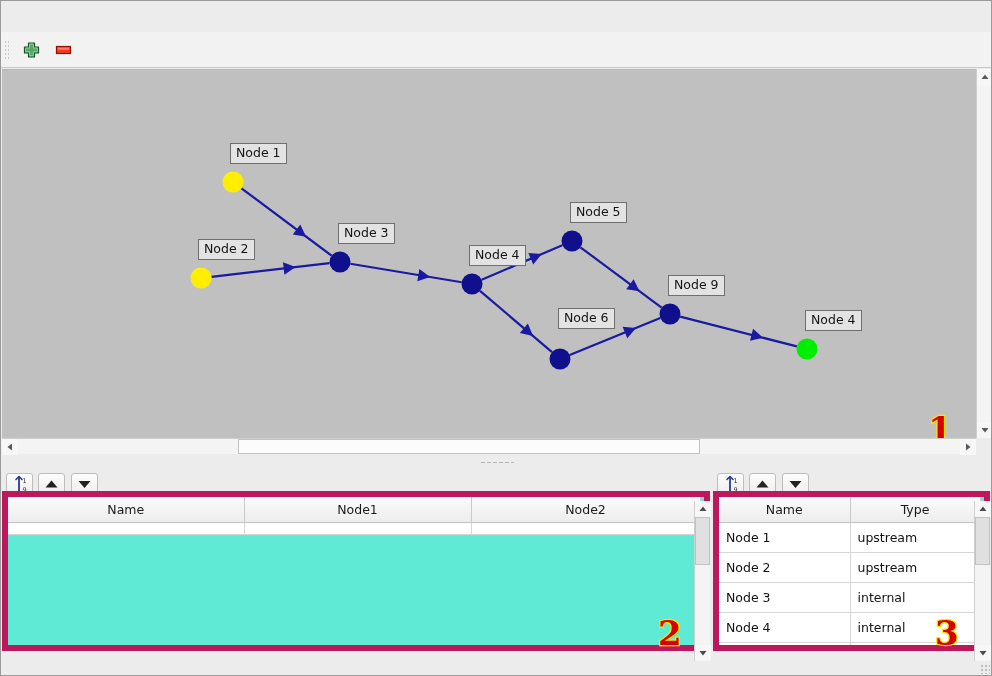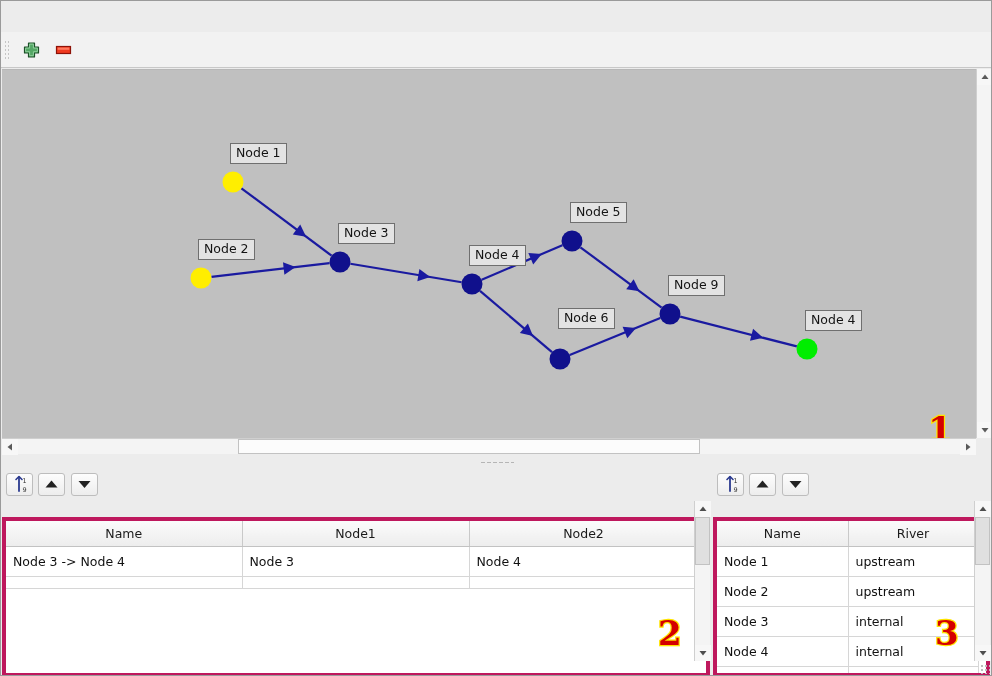--- a/index.html
+++ b/index.html
@@ -167,23 +167,23 @@
     background: linear-gradient(#fdfdfd, #ededed);
     border: 1px solid #bdbdbd;
     border-radius: 3px;
     cursor: pointer;
   }
   .pb1 { left: 4px; }
   .pb2 { left: 36px; }
   .pb3 { left: 69px; }
 
   .table-box {
-    position: absolute; left: 0; top: 49px;
-    background: #ffffff;
-    border: 4px solid #be185d;
+    position: absolute; left: 0; top: 23px;
+    background: #5eead4;
+    border: 6px solid #be185d;
     overflow: hidden;
   }
   .tbl-left  { width: 708px; height: 160px; }
   .tbl-right { width: 277px; height: 160px; }
 
   table.grid {
     border-collapse: collapse;
     table-layout: fixed;
     font-size: 12.5px;
     color: #111;
@@ -350,25 +350,20 @@
     <div class="table-box tbl-left">
       <table class="grid" id="left-table">
           <thead>
             <tr>
               <th style="width: 236px;">Name</th>
               <th style="width: 227px;">Node1</th>
               <th style="width: 229px;">Node2</th>
             </tr>
           </thead>
           <tbody>
-            <tr>
-              <td style="width: 236px;">Node 3 -&gt; Node 4</td>
-              <td style="width: 227px;">Node 3</td>
-              <td style="width: 229px;">Node 4</td>
-            </tr>
             <tr class="partial">
               <td style="width: 236px;"></td>
               <td style="width: 227px;"></td>
               <td style="width: 229px;"></td>
             </tr>
           </tbody>
         </table>
     </div>
 
     <div class="marker" style="left:656px; top:148px;">2</div>
@@ -410,21 +405,21 @@
           <path d="M6.5 7 L18.5 7 L12.5 14 Z" fill="#222"></path>
         </svg>
       </div>
     </div>
 
     <div class="table-box tbl-right">
       <table class="grid" id="right-table">
           <thead>
             <tr>
               <th style="width: 131px;">Name</th>
-              <th style="width: 130px;">River</th>
+              <th style="width: 130px;">Type</th>
             </tr>
           </thead>
           <tbody>
             <tr>
               <td style="width: 131px;">Node 1</td>
               <td style="width: 130px;">upstream</td>
             </tr>
             <tr>
               <td style="width: 131px;">Node 2</td>
               <td style="width: 130px;">upstream</td>

